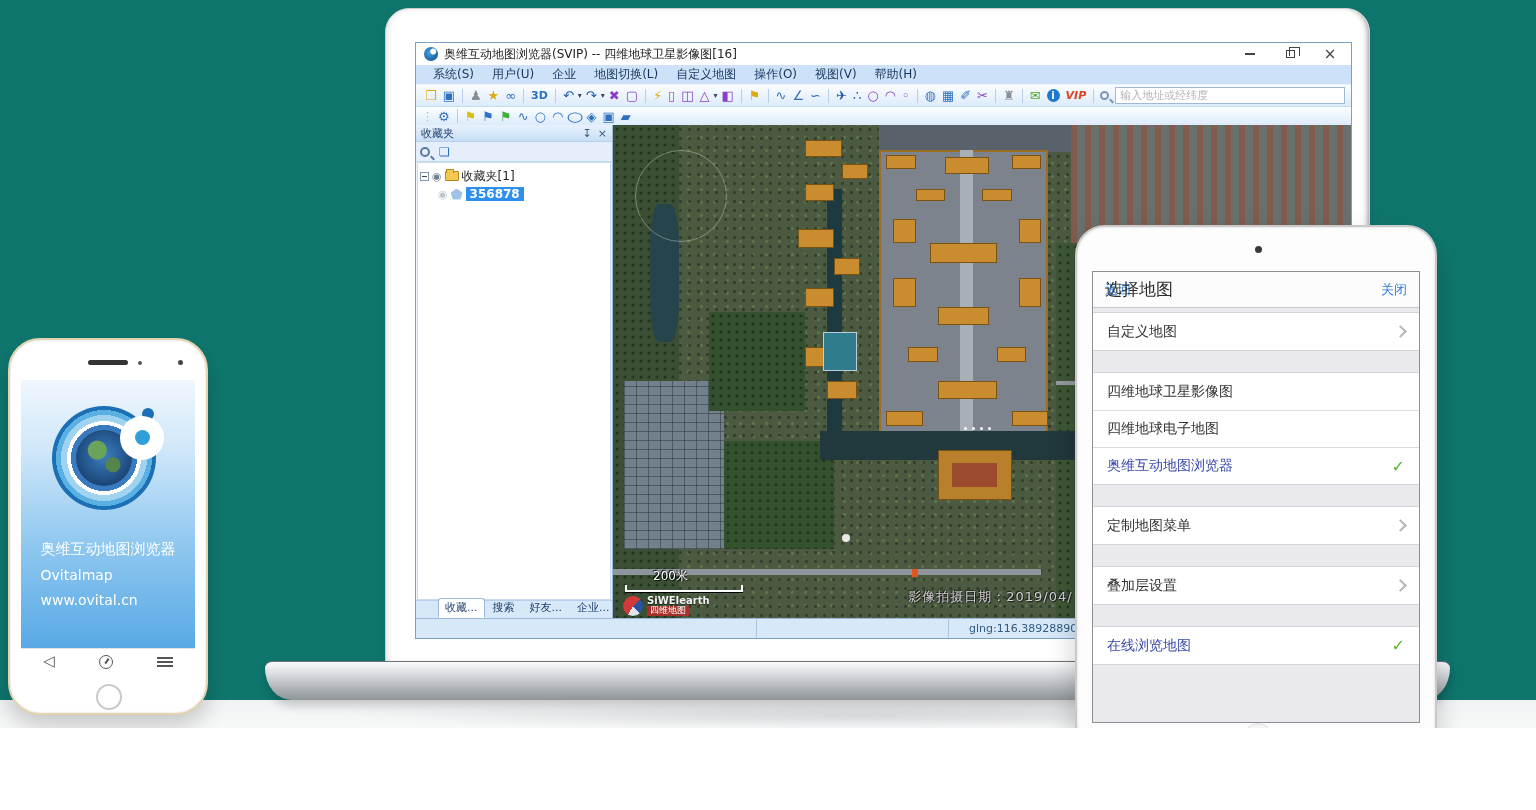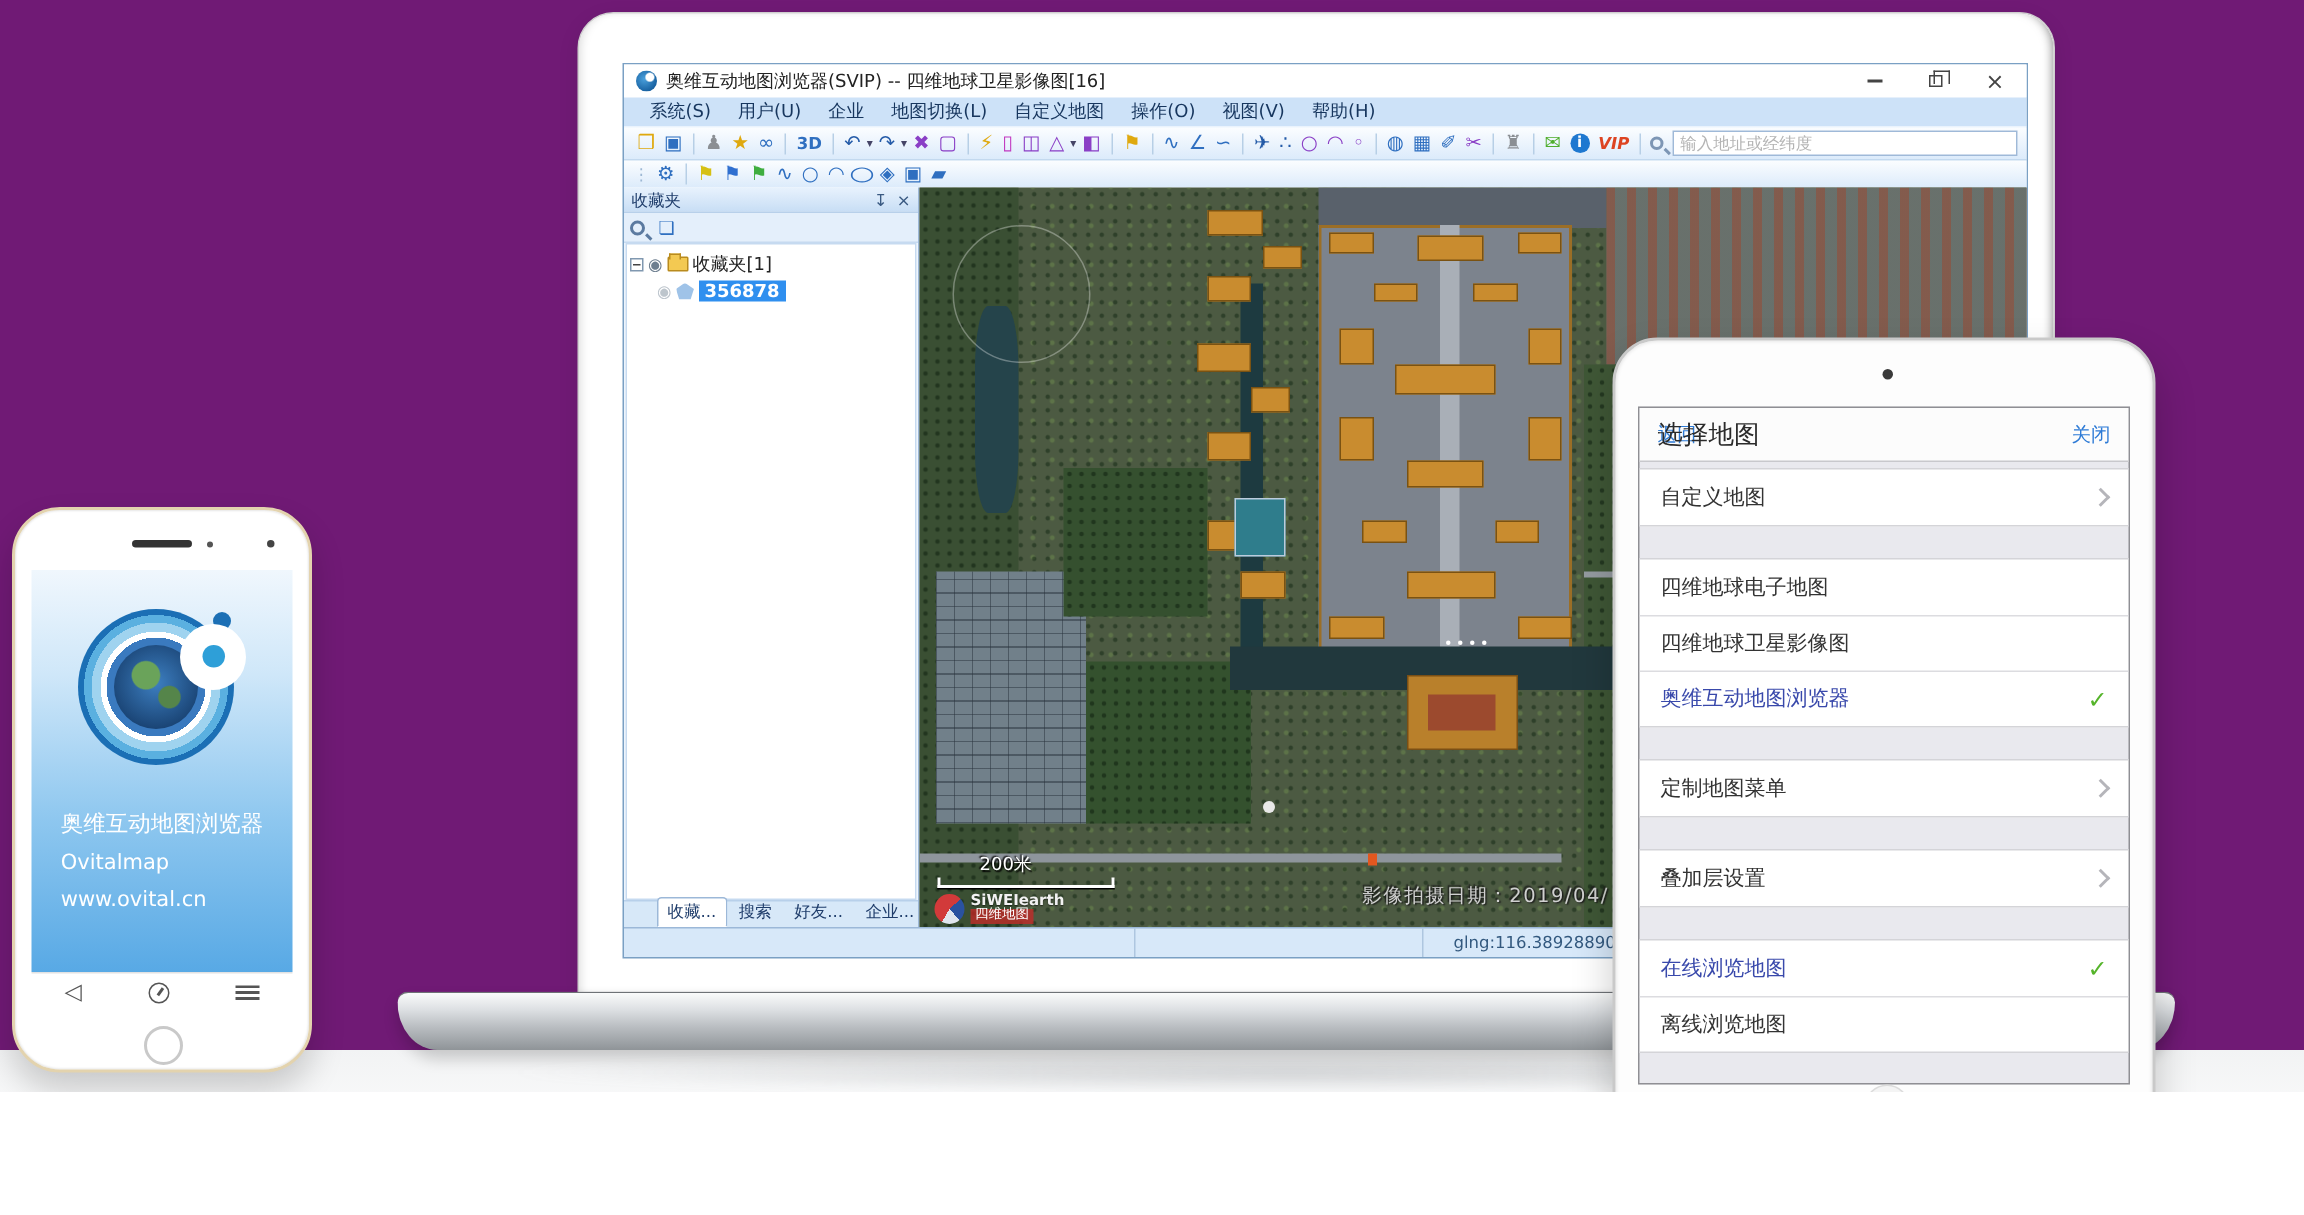--- a/index.html
+++ b/index.html
@@ -1,18 +1,18 @@
 <!DOCTYPE html>
 <html><head>
 <meta charset="utf-8">
 <style>
   * { margin:0; padding:0; box-sizing:border-box; }
   html,body { background:#fff; }
   body { font-family:"DejaVu Sans","Liberation Sans",sans-serif; }
-  .canvas { position:relative; width:1536px; height:728px; background:#701a75; overflow:hidden; }
+  .canvas { position:relative; width:1536px; height:728px; background:#0f766e; overflow:hidden; }
   .floor { position:absolute; left:0; top:700px; width:1536px; height:110px;
            background:linear-gradient(#f2f3f4,#ffffff 70%); }
 
   
   .laptop-screen { position:absolute; left:385px; top:8px; width:985px; height:655px;
     background:#fff; border:1px solid #cfcfcf; border-radius:24px 24px 2px 2px;
     box-shadow: inset -5px 0 7px -5px rgba(0,0,0,.55), inset 5px 0 7px -5px rgba(0,0,0,.18), 0 4px 14px rgba(0,0,0,.08); }
   .laptop-base { position:absolute; left:265px; top:661px; width:1185px; height:39px;
     background:linear-gradient(#fafbfb 0%, #dcdfe2 30%, #b9bdc1 60%, #8f9498 100%);
     border-top:1px solid #6e7276; border-radius:8px 8px 30px 30px / 8px 8px 36px 36px;
@@ -403,24 +403,24 @@
         </div>
       </div>
       <div class="tl-group first">
         <div class="tl-row">
           <span>自定义地图</span>
           <span class="chev"></span>
         </div>
       </div>
       <div class="tl-group">
         <div class="tl-row">
+          <span>四维地球卫星影像图</span>
+        </div>
+        <div class="tl-row">
           <span>四维地球电子地图</span>
-        </div>
-        <div class="tl-row">
-          <span>四维地球卫星影像图</span>
         </div>
         <div class="tl-row sel">
           <span>奥维互动地图浏览器</span>
           <span class="check">✓</span>
         </div>
       </div>
       <div class="tl-group">
         <div class="tl-row">
           <span>定制地图菜单</span>
           <span class="chev"></span>
@@ -429,23 +429,20 @@
       <div class="tl-group">
         <div class="tl-row">
           <span>叠加层设置</span>
           <span class="chev"></span>
         </div>
       </div>
       <div class="tl-group">
         <div class="tl-row sel">
           <span>在线浏览地图</span>
           <span class="check">✓</span>
-        </div>
-        <div class="tl-row">
-          <span>离线浏览地图</span>
         </div>
       </div>
     </div>
     <div class="tab-home"></div>
   </div>
 
   <div class="phone">
     <span class="ph-speaker"></span>
     <span class="ph-dot1"></span>
     <span class="ph-dot2"></span>

